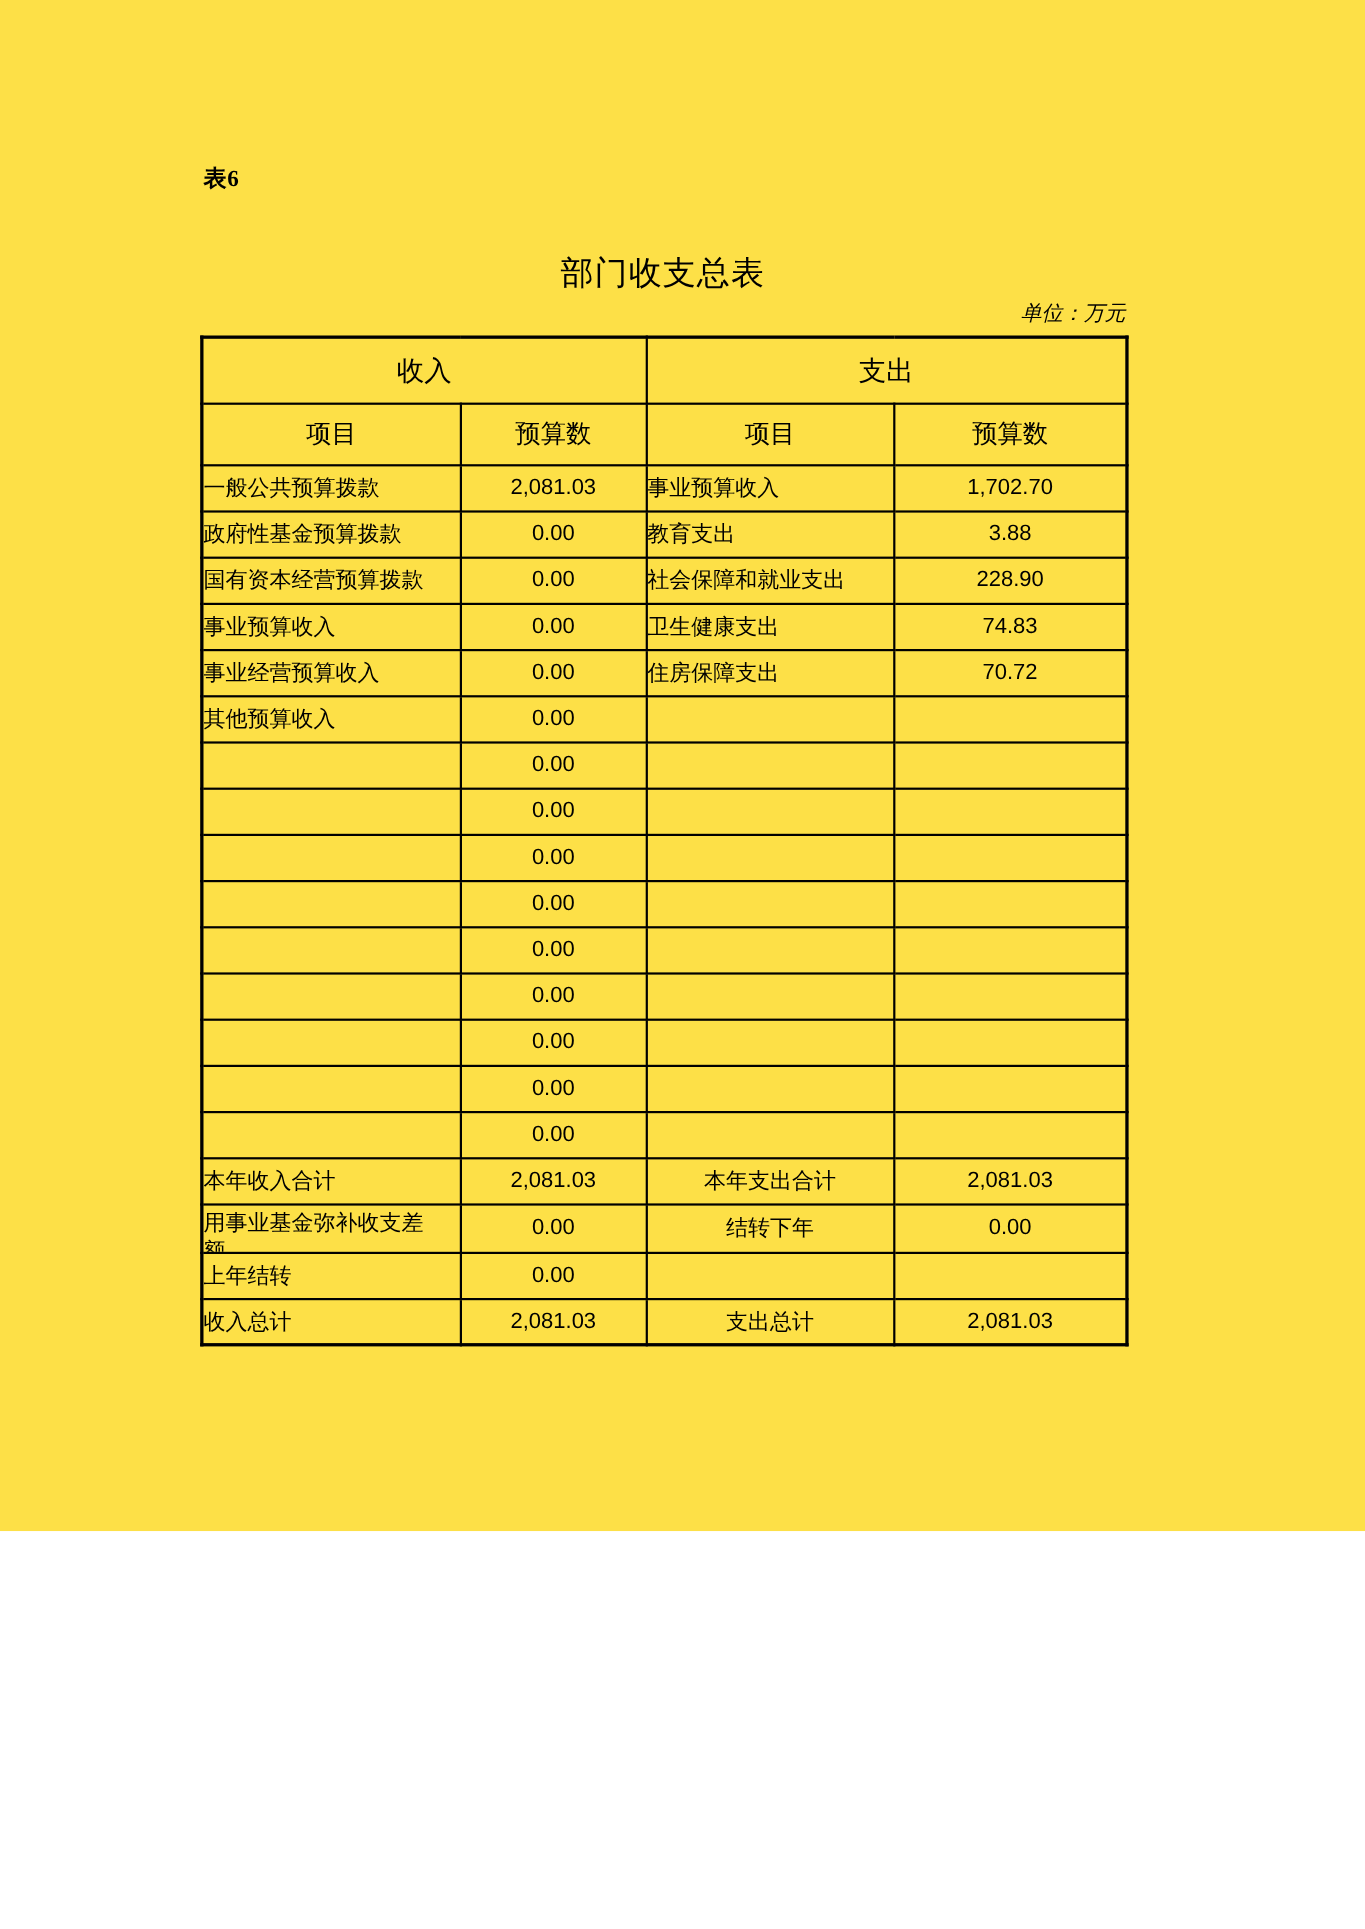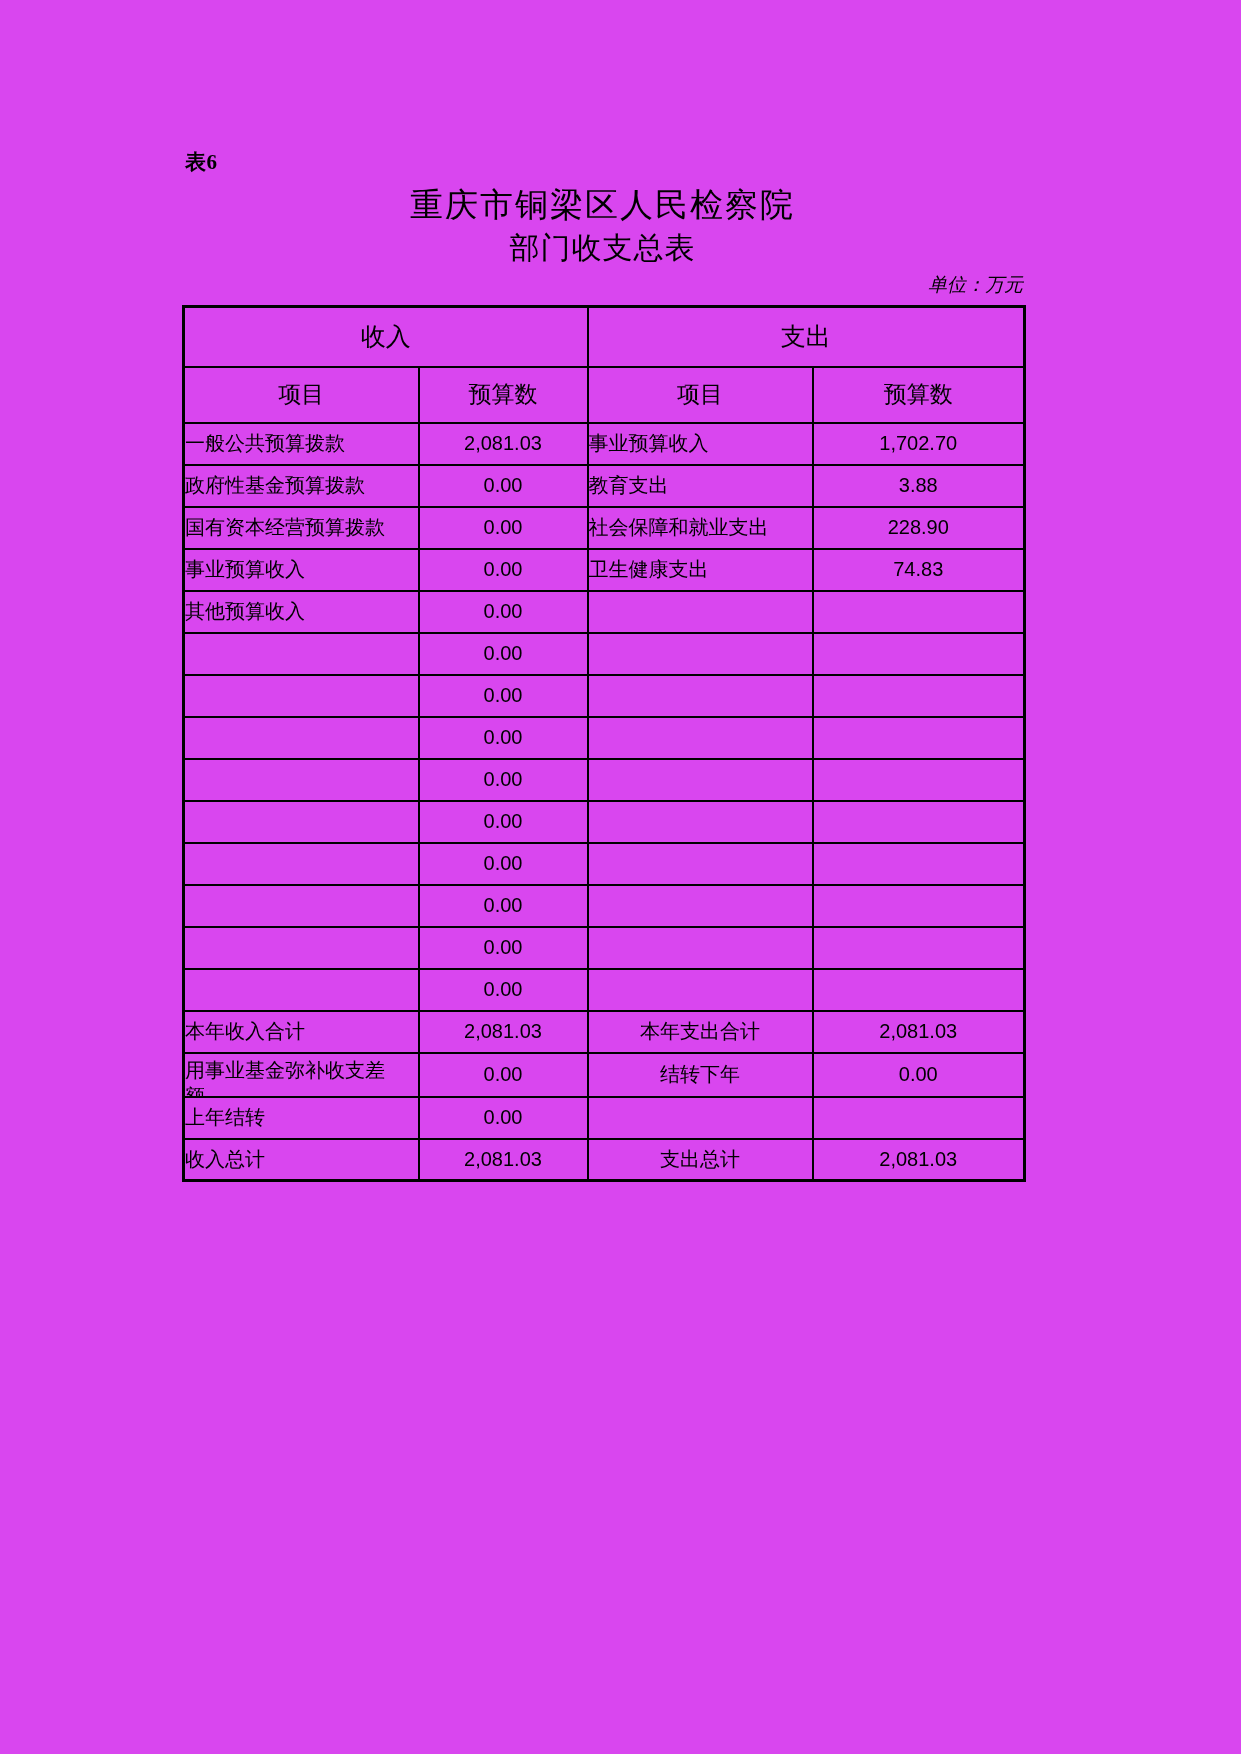--- a/index.html
+++ b/index.html
@@ -3,22 +3,22 @@
 <meta charset="utf-8">
 <style>
   html, body {
     margin: 0;
     padding: 0;
     background: #ffffff;
   }
   .page {
     position: relative;
     width: 1241px;
-    height: 1754px;
-    background: #d946ef;
+    height: 1392px;
+    background: #fde047;
     color: #000000;
     font-family: "Liberation Serif", "DejaVu Serif", serif;
     overflow: hidden;
   }
   .tag {
     position: absolute;
     left: 185px;
     top: 148px;
     font-size: 21px;
     font-weight: bold;
@@ -111,21 +111,20 @@
     word-break: break-all;
   }
 </style>
 </head>
 <body>
 
 <div class="page">
 
   <div class="tag">表6</div>
 
-  <div class="title-line1">重庆市铜梁区人民检察院</div>
   <div class="title-line2">部门收支总表</div>
 
   <div class="unit-note">单位：万元</div>
 
   <table class="budget">
     <colgroup>
       <col style="width:235px">
       <col style="width:169px">
       <col style="width:225px">
       <col style="width:212px">
@@ -161,20 +160,26 @@
           <td class="lbl">社会保障和就业支出</td>
           <td class="val">228.90</td>
         </tr>
         <tr class="datarow">
           <td class="lbl">事业预算收入</td>
           <td class="val">0.00</td>
           <td class="lbl">卫生健康支出</td>
           <td class="val">74.83</td>
         </tr>
         <tr class="datarow">
+          <td class="lbl">事业经营预算收入</td>
+          <td class="val">0.00</td>
+          <td class="lbl">住房保障支出</td>
+          <td class="val">70.72</td>
+        </tr>
+        <tr class="datarow">
           <td class="lbl">其他预算收入</td>
           <td class="val">0.00</td>
           <td class="lbl"></td>
           <td class="val"></td>
         </tr>
         <tr class="datarow">
           <td class="lbl"></td>
           <td class="val">0.00</td>
           <td class="lbl"></td>
           <td class="val"></td>

